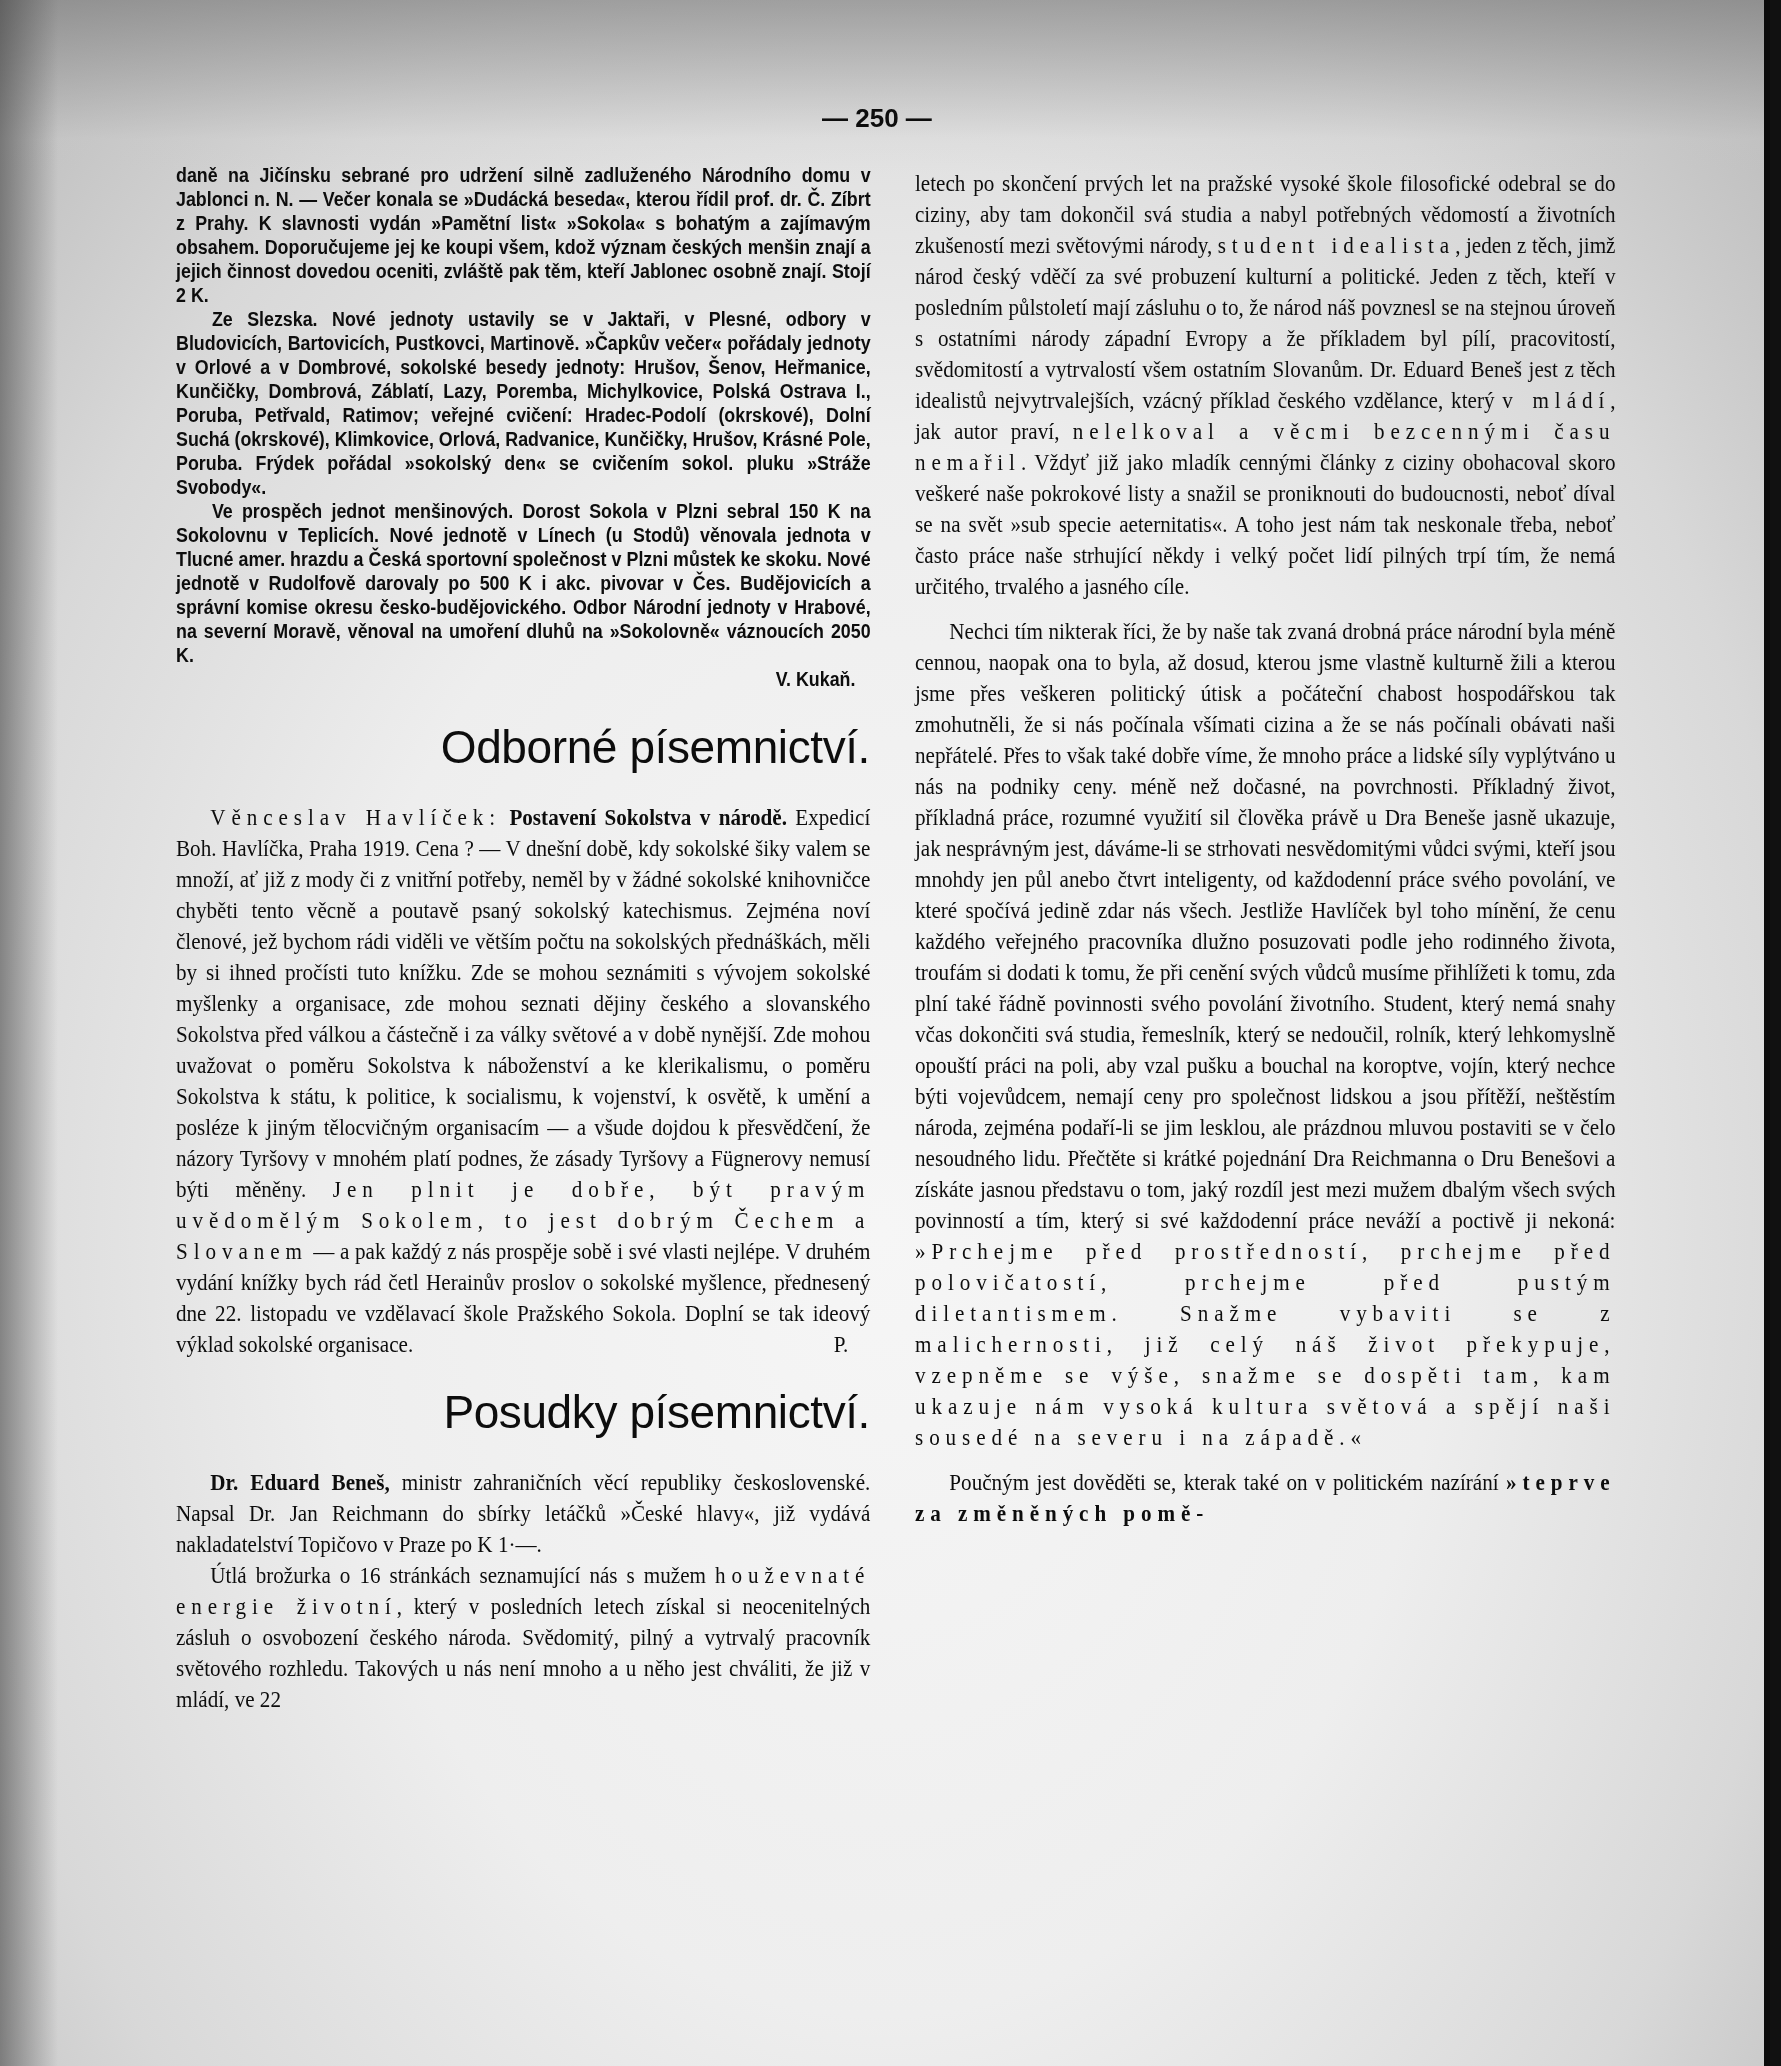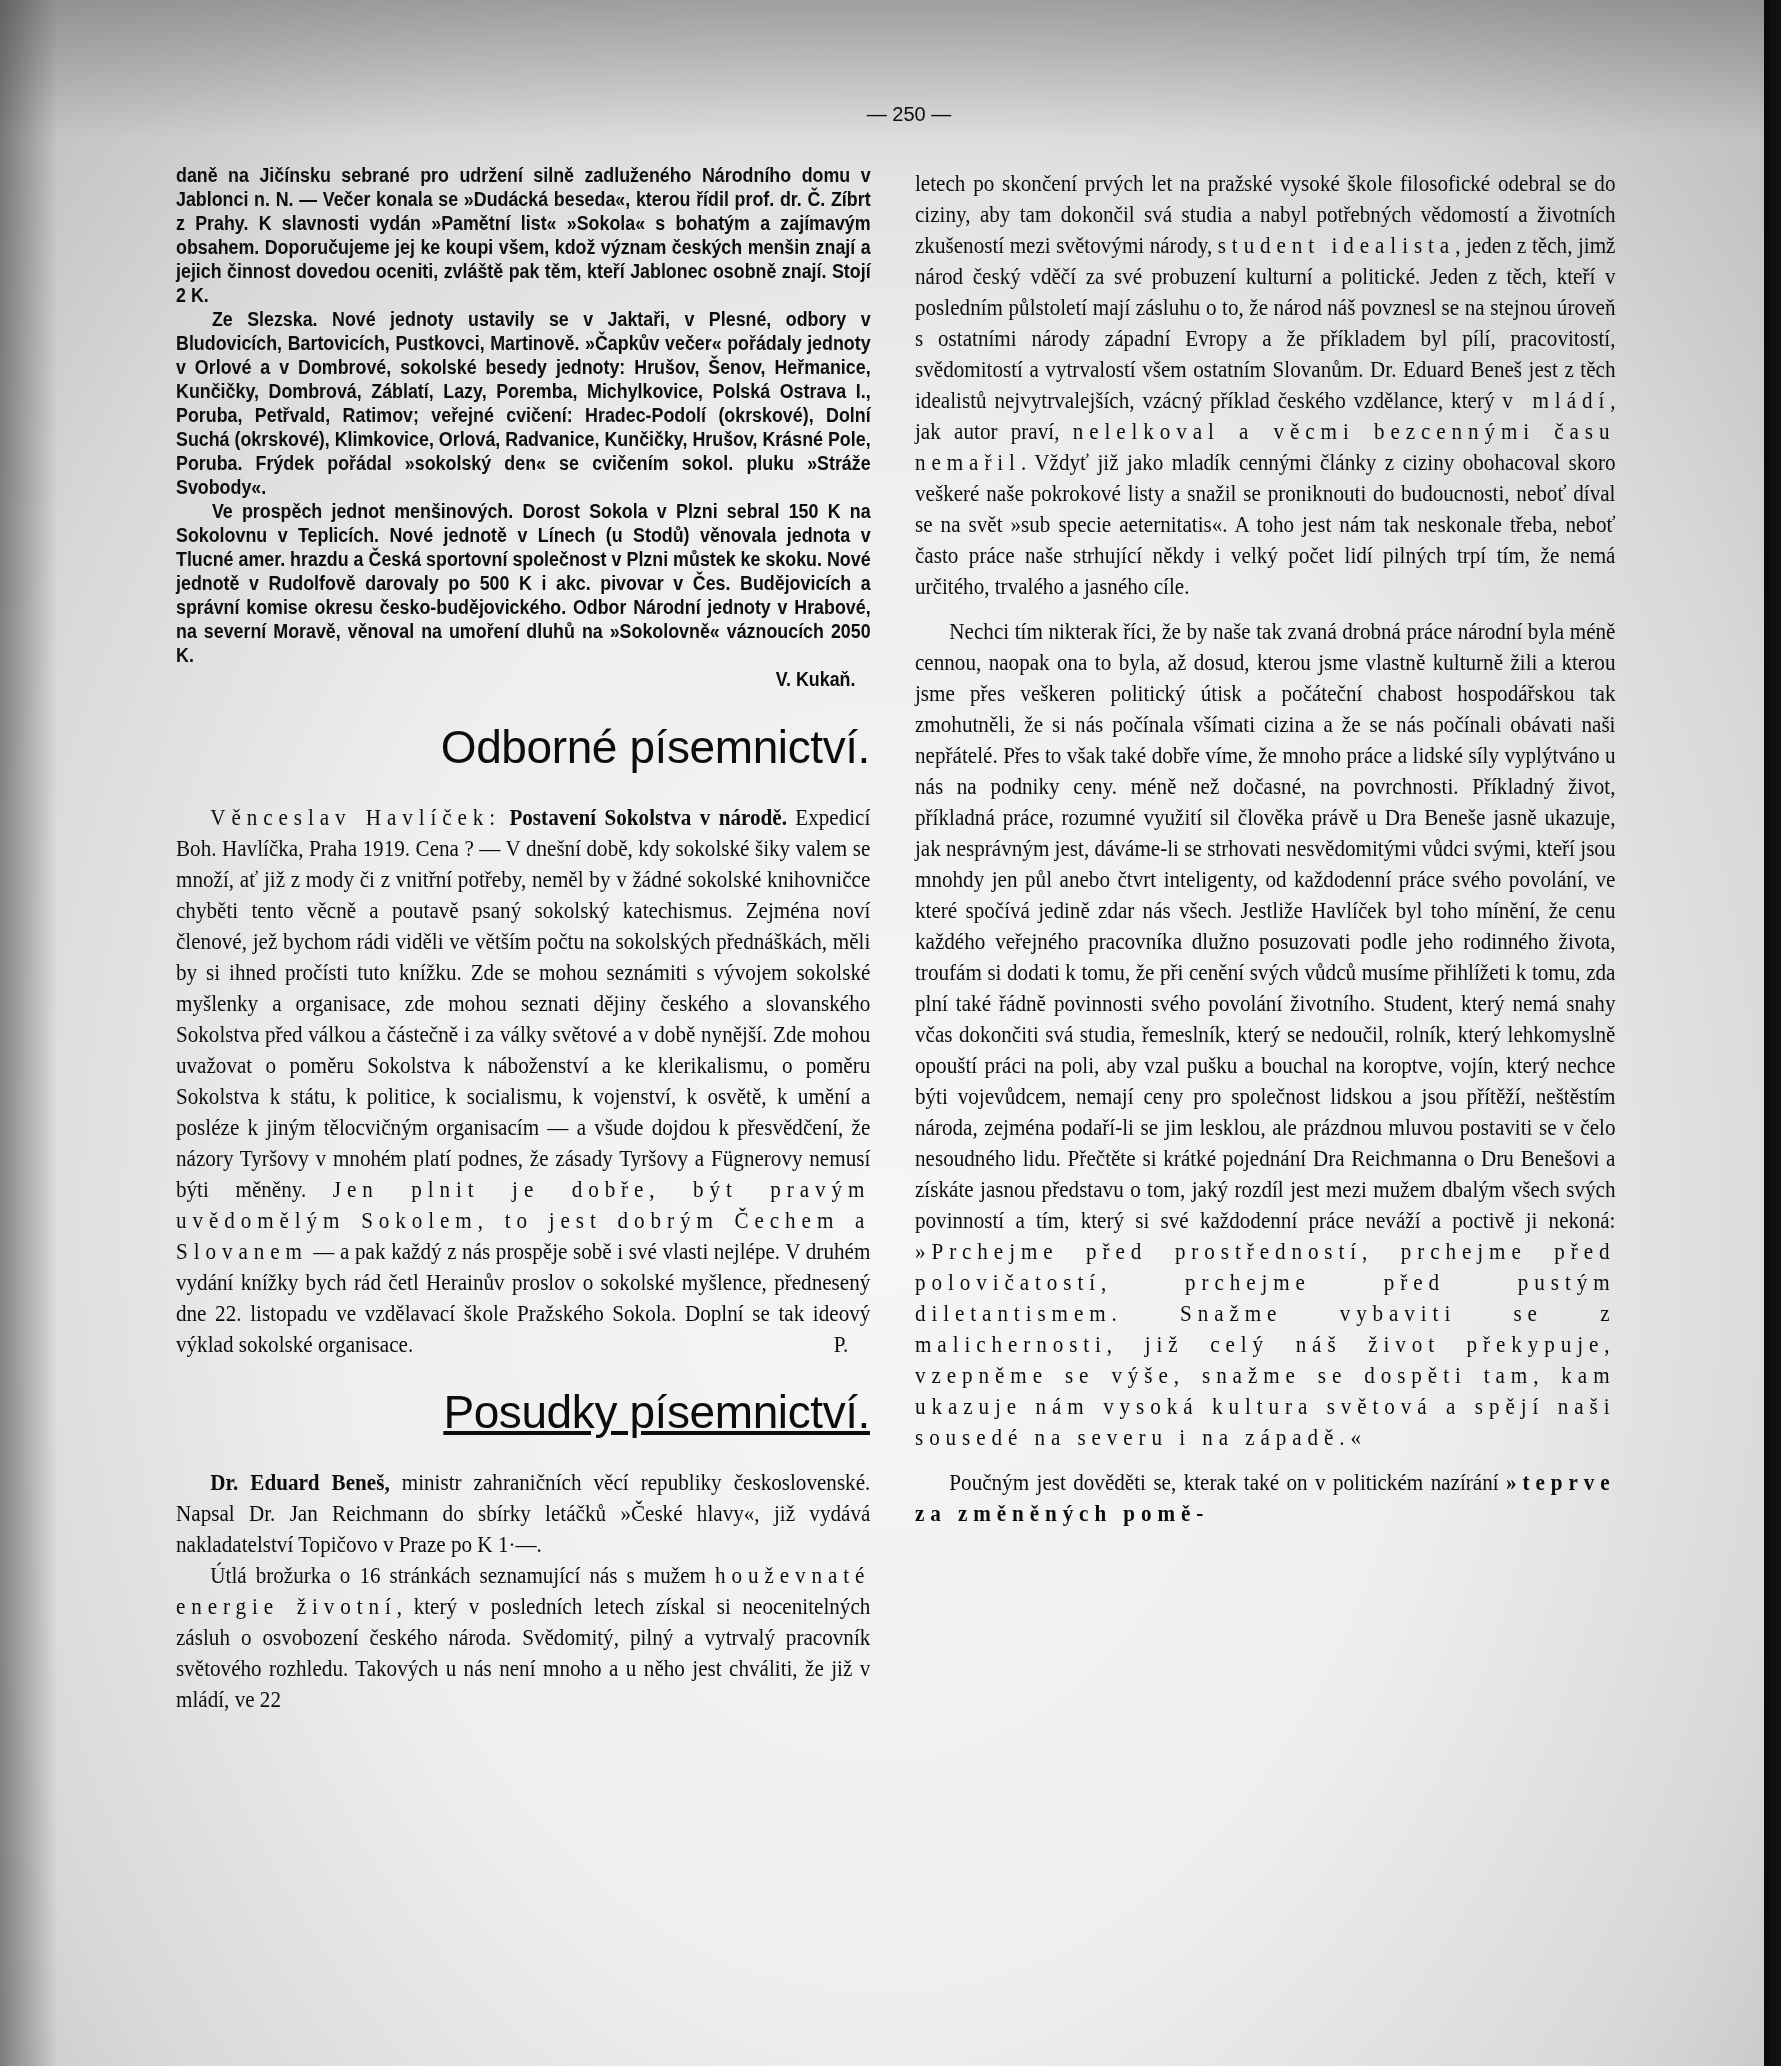--- a/index.html
+++ b/index.html
@@ -19,23 +19,23 @@
   }
   .page::before {
     content: ""; position: absolute; left: 0; top: 0; right: 0; height: 174px;
     background: linear-gradient(to bottom, rgba(110,110,110,0.55), rgba(200,200,200,0.15) 80%, rgba(255,255,255,0));
   }
   .page::after {
     content: ""; position: absolute; top: 0; bottom: 0; left: 0; width: 58px;
     background: linear-gradient(to right, rgba(60,60,60,0.55), rgba(255,255,255,0));
   }
   .pagenum {
-    position: absolute; left: 822px; top: 103px; width: 174px; text-align: center;
-    font-family: "Liberation Sans", "DejaVu Sans", sans-serif; font-weight: normal;
-    font-size: 20px; z-index: 2;
+    position: absolute; left: 822px; top: 103px; width: 174px; text-align: left;
+    font-family: "Liberation Sans", "DejaVu Sans", sans-serif; font-weight: bold;
+    font-size: 26px; z-index: 2;
   }
   .col {
     position: absolute; z-index: 2;
     text-align: justify; hyphens: none;
   }
   .col-left { left: 176px; top: 163px; width: 694px; }
   .col-right { left: 915px; top: 168px; width: 700px; }
   .news {
     font-family: "Liberation Sans Narrow", "Liberation Sans", "DejaVu Sans", sans-serif;
     font-weight: bold; font-size: 19.4px; line-height: 24px;
@@ -76,21 +76,21 @@
       <p class="ind"><b>Ve prospěch jednot menšinových.</b><span> Dorost Sokola v Plzni sebral 150 K na Sokolovnu v Teplicích. Nové jednotě v Línech (u Stodů) věnovala jednota v Tlucné amer. hrazdu a Česká sportovní společnost v Plzni můstek ke skoku. Nové jednotě v Rudolfově darovaly po 500 K i akc. pivovar v Čes. Budějovicích a správní komise okresu česko-budějovického. Odbor Národní jednoty v Hrabové, na severní Moravě, věnoval na umoření dluhů na »Sokolovně« váznoucích 2050 K.</span></p>
       <p class="sig">V. Kukaň.</p>
     </div>
 
     <div class="heading">Odborné písemnictví.</div>
 
     <div class="body-text">
       <p><span class="spaced">Věnceslav Havlíček:</span><b> Postavení Sokolstva v národě.</b><span> Expedicí Boh. Havlíčka, Praha 1919. Cena ? — V dnešní době, kdy sokolské šiky valem se množí, ať již z mody či z vnitřní potřeby, neměl by v žádné sokolské knihovničce chyběti tento věcně a poutavě psaný sokolský katechismus. Zejména noví členové, jež bychom rádi viděli ve větším počtu na sokolských přednáškách, měli by si ihned pročísti tuto knížku. Zde se mohou seznámiti s vývojem sokolské myšlenky a organisace, zde mohou seznati dějiny českého a slovanského Sokolstva před válkou a částečně i za války světové a v době nynější. Zde mohou uvažovat o poměru Sokolstva k náboženství a ke klerikalismu, o poměru Sokolstva k státu, k politice, k socialismu, k vojenství, k osvětě, k umění a posléze k jiným tělocvičným organisacím — a všude dojdou k přesvědčení, že názory Tyršovy v mnohém platí podnes, že zásady Tyršovy a Fügnerovy nemusí býti měněny. </span><span class="spaced">Jen plnit je dobře, být pravým uvědomělým Sokolem, to jest dobrým Čechem a Slovanem</span><span> — a pak každý z nás prospěje sobě i své vlasti nejlépe. V druhém vydání knížky bych rád četl Herainův proslov o sokolské myšlence, přednesený dne 22. listopadu ve vzdělavací škole Pražského Sokola. Doplní se tak ideový výklad sokolské organisace.</span><span style="float:right; margin-right:25px;">P.</span></p>
     </div>
 
-    <div class="heading" style="margin-top:25px;text-decoration:underline;">Posudky písemnictví.</div>
+    <div class="heading" style="margin-top:25px;">Posudky písemnictví.</div>
 
     <div class="body-text">
       <p><b>Dr. Eduard Beneš,</b><span> ministr zahraničních věcí republiky československé. Napsal Dr. Jan Reichmann do sbírky letáčků »České hlavy«, již vydává nakladatelství Topičovo v Praze po K 1·—.</span></p>
       <p><span>Útlá brožurka o 16 stránkách seznamující nás s mužem </span><span class="spaced">houževnaté energie životní</span><span>, který v posledních letech získal si neocenitelných zásluh o osvobození českého národa. Svědomitý, pilný a vytrvalý pracovník světového rozhledu. Takových u nás není mnoho a u něho jest chváliti, že již v mládí, ve 22</span></p>
     </div>
   </div>
 
   <div class="col col-right">
     <div class="body-text">
       <p class="noind"><span>letech po skončení prvých let na pražské vysoké škole filosofické odebral se do ciziny, aby tam dokončil svá studia a nabyl potřebných vědomostí a životních zkušeností mezi světovými národy, </span><span class="spaced">student idealista</span><span>, jeden z těch, jimž národ český vděčí za své probuzení kulturní a politické. Jeden z těch, kteří v posledním půlstoletí mají zásluhu o to, že národ náš povznesl se na stejnou úroveň s ostatními národy západní Evropy a že příkladem byl pílí, pracovitostí, svědomitostí a vytrvalostí všem ostatním Slovanům. Dr. Eduard Beneš jest z těch idealistů nejvytrvalejších, vzácný příklad českého vzdělance, který </span><span class="spaced">v mládí</span><span>, jak autor praví, </span><span class="spaced">nelelkoval a věcmi bezcennými času nemařil</span><span>. Vždyť již jako mladík cennými články z ciziny obohacoval skoro veškeré naše pokrokové listy a snažil se proniknouti do budoucnosti, neboť díval se na svět »sub specie aeternitatis«. A toho jest nám tak neskonale třeba, neboť často práce naše strhující někdy i velký počet lidí pilných trpí tím, že nemá určitého, trvalého a jasného cíle.</span></p>

